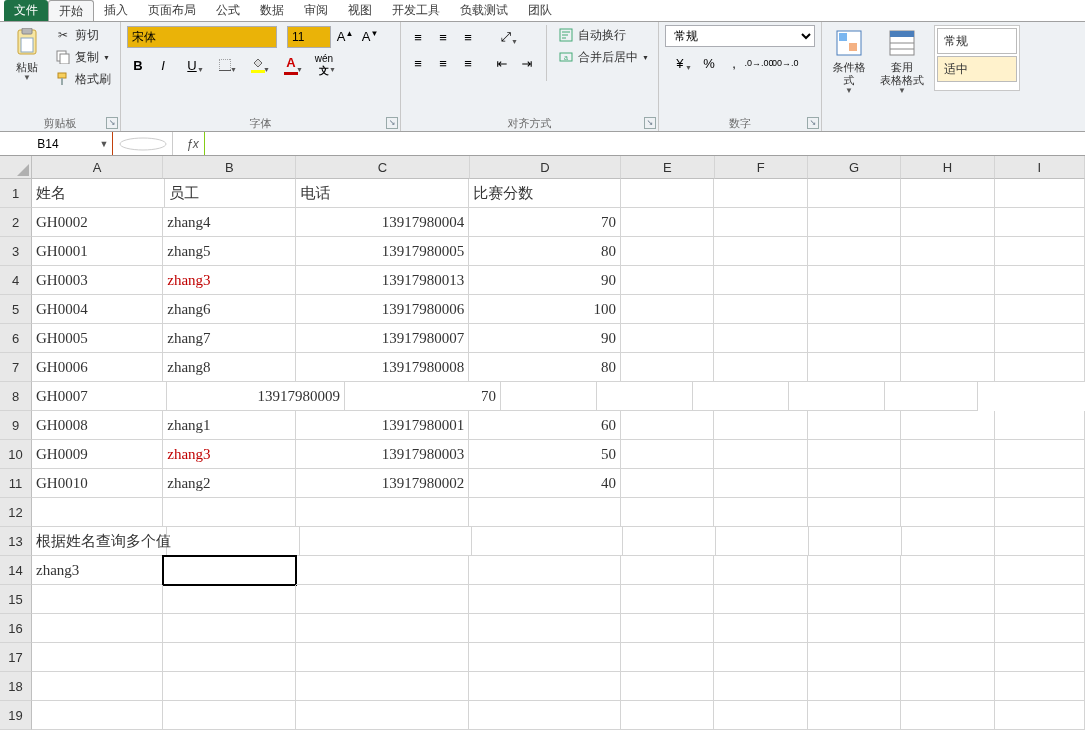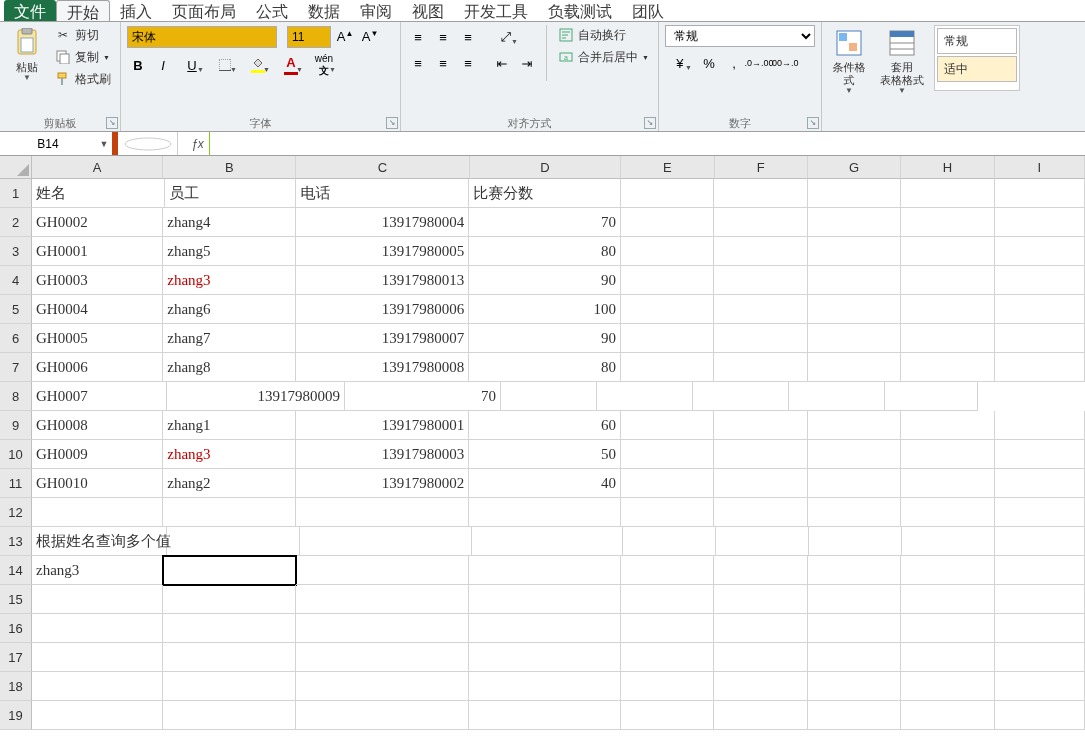--- a/index.html
+++ b/index.html
@@ -1,20 +1,20 @@
 <!DOCTYPE html>
 <html><head>
 <meta charset="utf-8">
 <style>
 * { margin:0; padding:0; box-sizing:border-box; font-family:"Microsoft YaHei",SimSun,Arial,sans-serif; }
 body { background:#fff; font-size:12px; color:#333; user-select:none; width:1085px; }
 
 
 .tabs { display:flex; height:22px; background:#fff; border-bottom:1px solid #a0a0a0; }
-.tab { padding:2px 10px 9px 10px; font-size:16px; color:#3b3b3b; cursor:pointer; }
+.tab { padding:2px 10px 9px 10px; font-size:12px; color:#3b3b3b; cursor:pointer; }
 .tab.file { background:#1e7145; color:#fff; border-radius:3px 3px 0 0; margin-left:4px; }
 .tab.active { background:#f5f6f7; border:1px solid #a0a0a0; border-bottom:none; border-radius:3px 3px 0 0; }
 
 
 .ribbon { display:flex; background:#eef1f4; height:110px; border-bottom:1px solid #a0a0a0; }
 .group { border-right:1px solid #c8c8c8; display:flex; flex-direction:column; padding:3px 6px 0 6px; position:relative; }
 .group-body { flex:1; display:flex; align-items:flex-start; gap:4px; }
 .group-label { height:16px; text-align:center; font-size:11px; color:#6a6a6a; padding-top:1px; position:relative; }
 .dlg-launch { position:absolute; right:2px; bottom:2px; width:12px; height:12px; border:1px solid #9aa; font-size:8px; line-height:10px; text-align:center; color:#678; cursor:pointer; }
 
@@ -37,21 +37,21 @@
 .sq-btn .dd { font-size:7px; color:#555; position:absolute; right:2px; bottom:2px; }
 
 .numfmt { width:150px; height:22px; border:1px solid #abadb3; background:#fff; padding:0 4px; font-size:12px; }
 
 .styles-gallery { width:86px; height:66px; border:1px solid #c8c8c8; background:#fff; padding:2px; font-size:12px; display:flex; flex-direction:column; gap:2px; }
 .style-cell { border:1px solid #bbb; height:26px; line-height:24px; padding-left:6px; }
 .style-cell.good { background:#fff2cc; }
 
 
 .fxbar { display:flex; height:24px; border-bottom:1px solid #a0a0a0; background:#fff; align-items:stretch; }
-.namebox-wrap { display:flex; align-items:center; border-right:6px solid #c2410c; }
+.namebox-wrap { display:flex; align-items:center; border-right:1px solid #c2410c; }
 .namebox { width:96px; height:22px; border:none; text-align:center; font-size:12px; outline:none; }
 .nb-dd { width:16px; text-align:center; color:#555; cursor:pointer; font-size:9px; }
 .fx-cancel,.fx-enter,.fx-fx { width:24px; display:flex; align-items:center; justify-content:center; color:#999; border-right:1px solid #84cc16; font-style:italic;margin-left:8px; }
 .fx-fx { color:#555; }
 .fx-input { flex:1; border:none; outline:none; padding:0 6px; font-size:12px; }
 
 
 .sheet { display:flex; }
 .rowhdrs { display:flex; flex-direction:column; }
 .corner { width:32px; height:23px; background:#e8e8e8; border-right:1px solid #bfbfbf; border-bottom:1px solid #bfbfbf; position:relative; }

